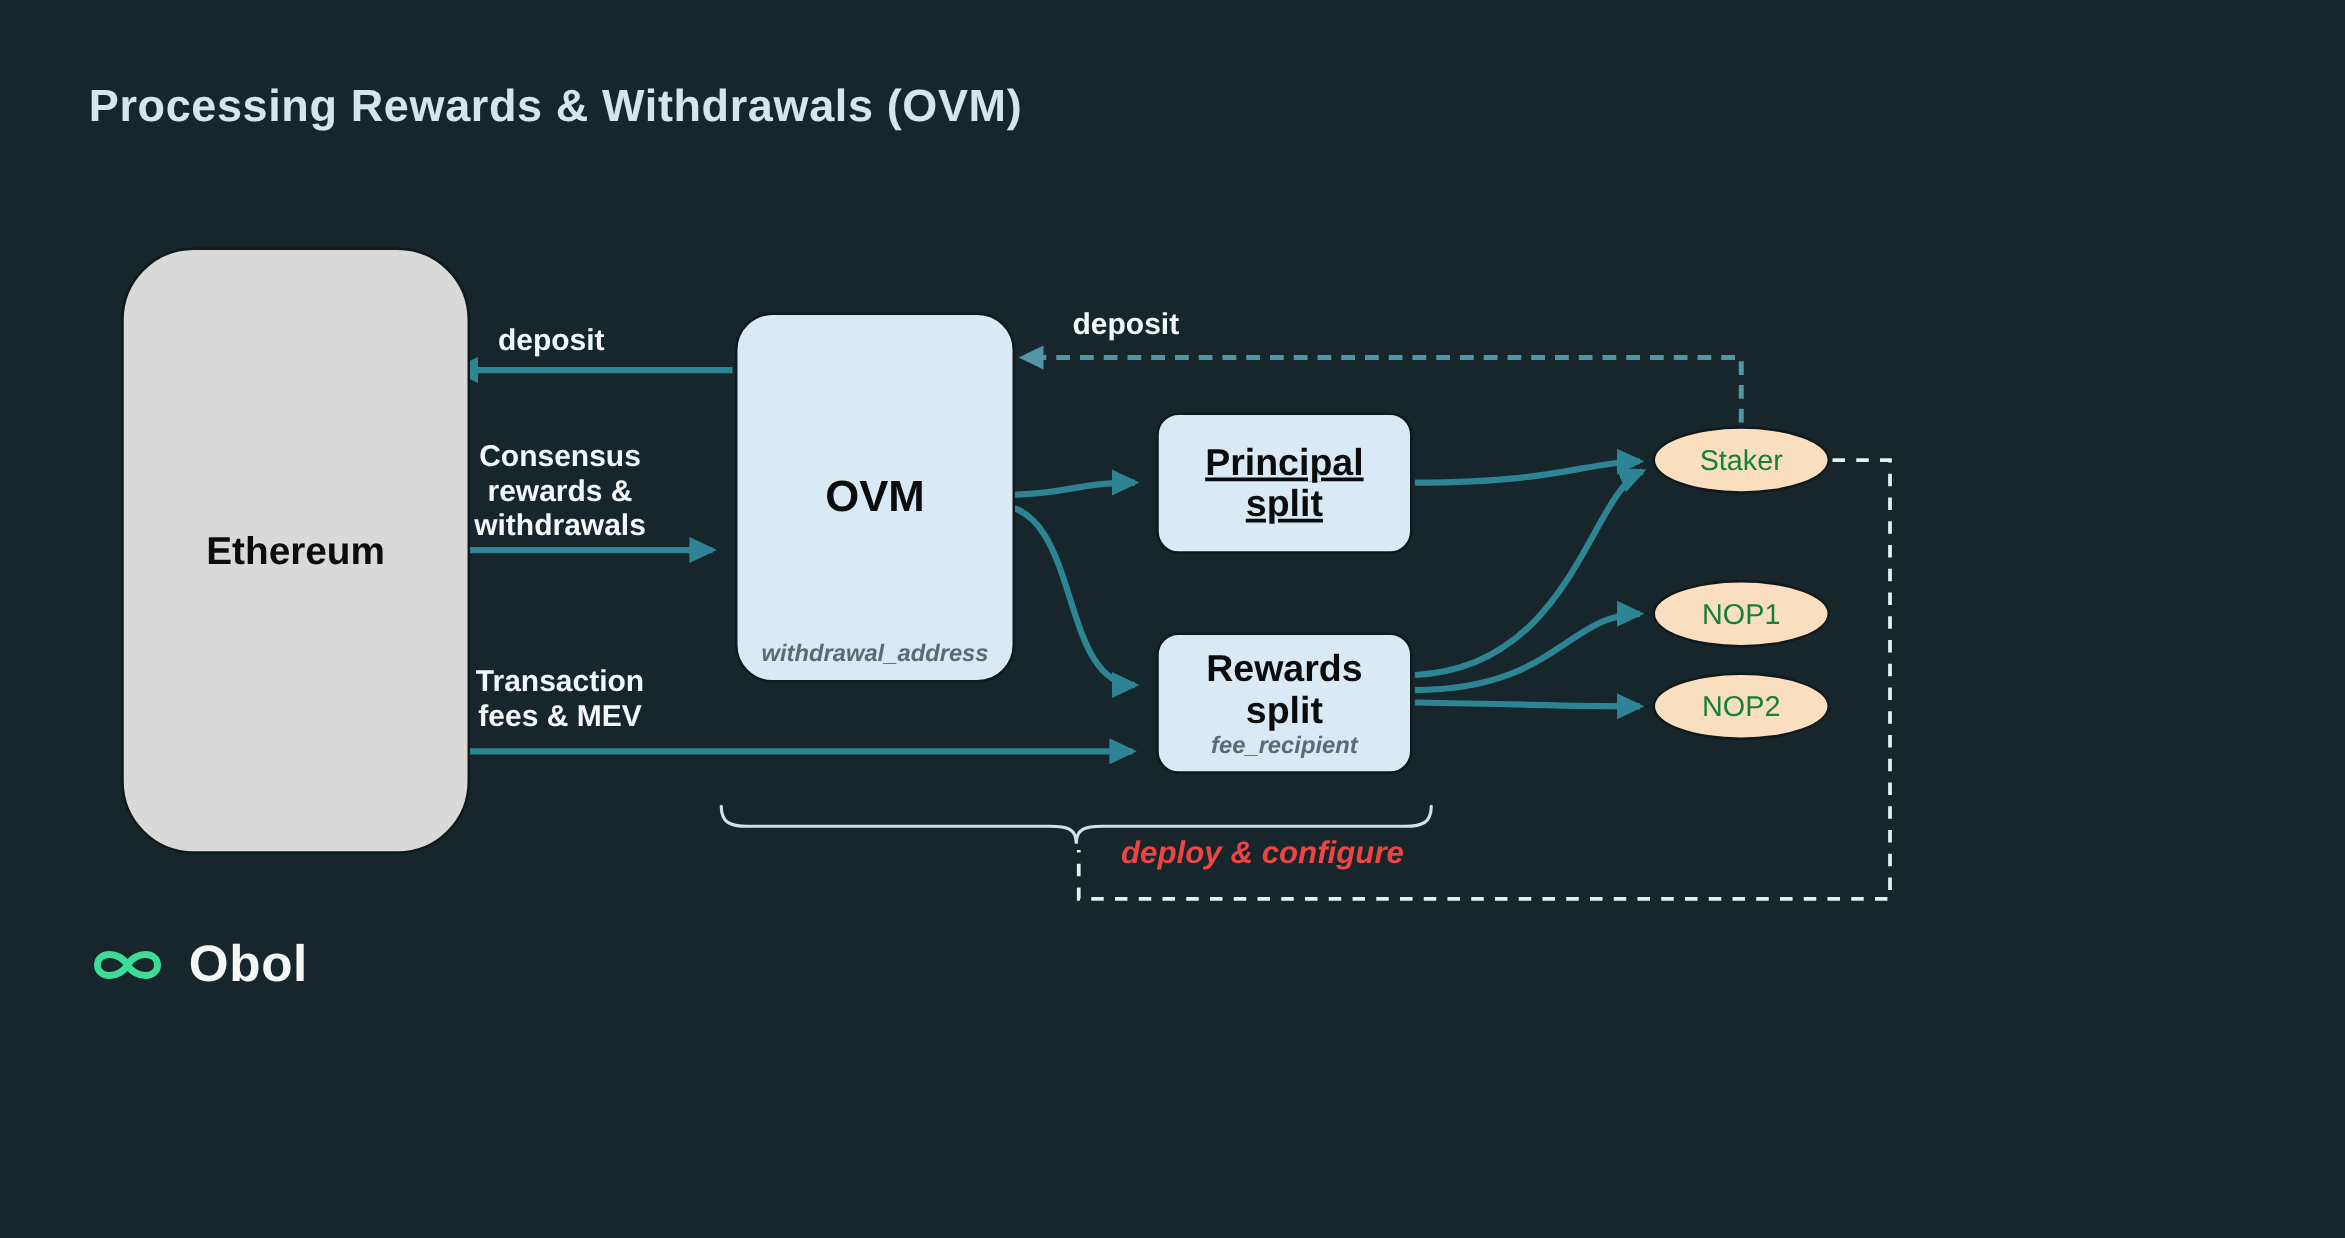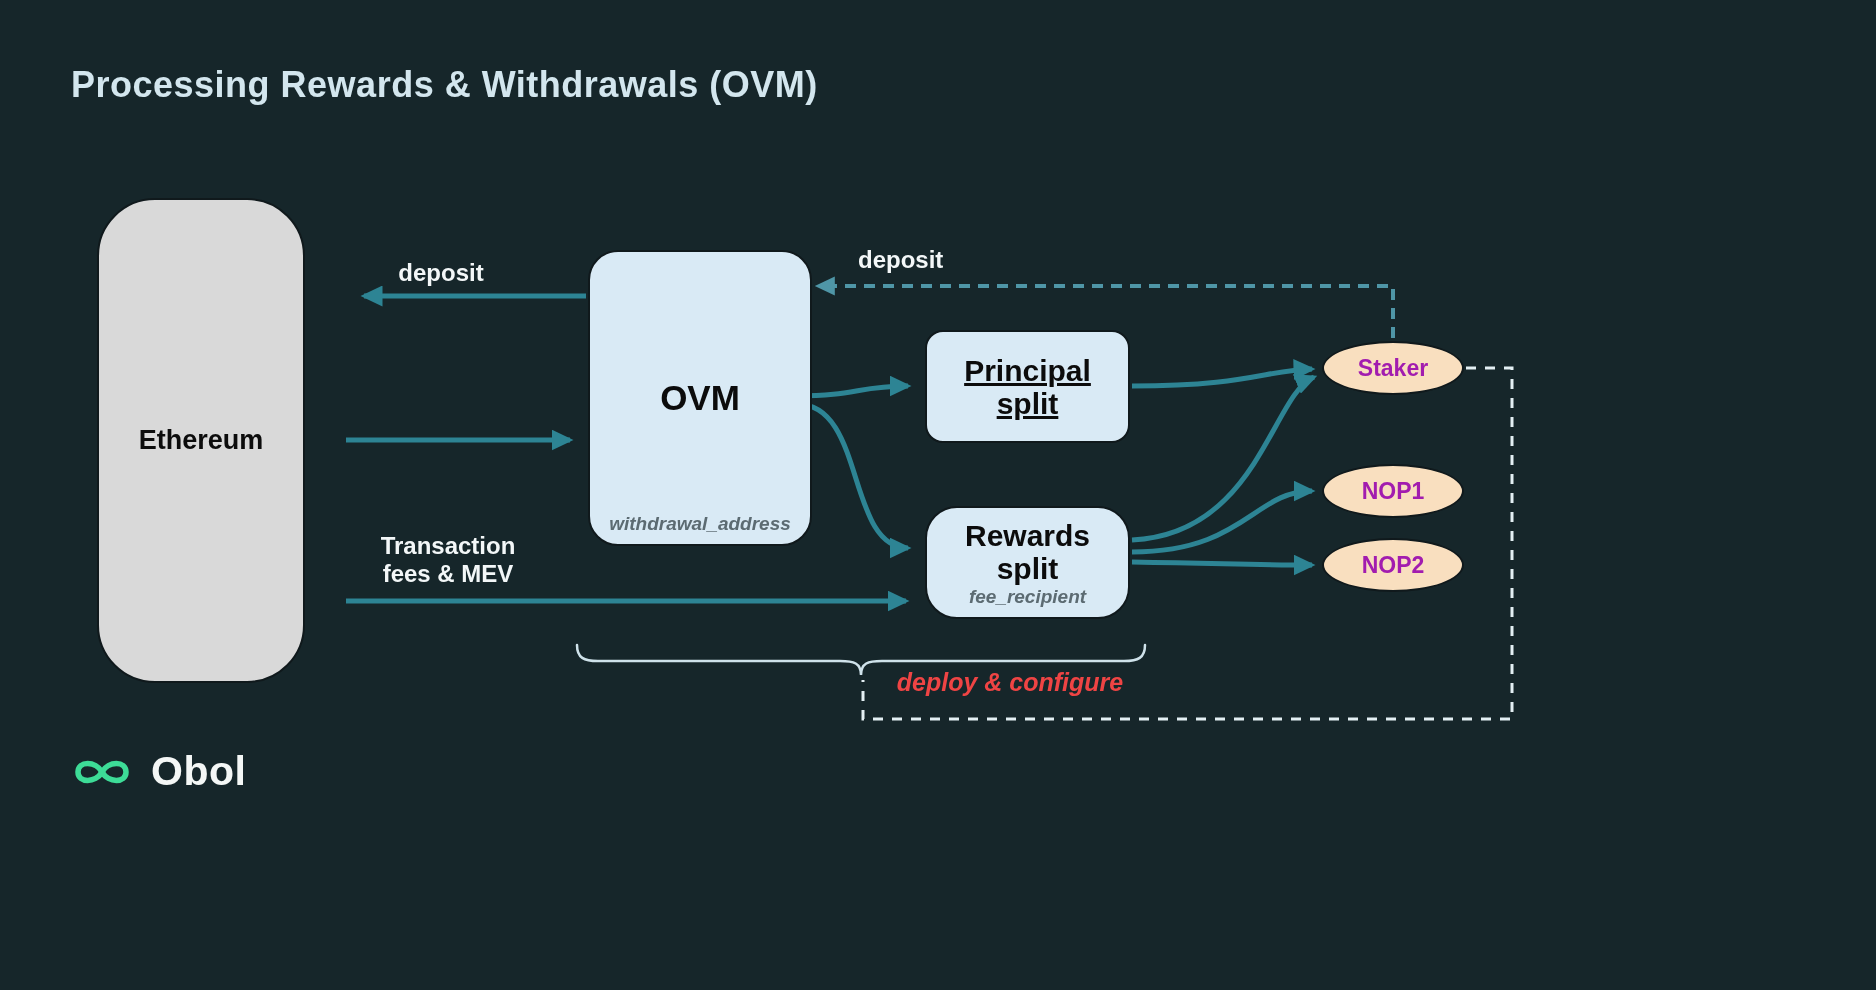--- a/index.html
+++ b/index.html
@@ -22,47 +22,47 @@
   
   #connectors{position:absolute;left:0;top:0;width:1876px;height:990px;}
 
   
   .node{
     display:flex;align-items:center;justify-content:center;
     box-sizing:border-box;border:2px solid #10191c;
     color:#0c0c0c;font-weight:700;text-align:center;
   }
   .node-ethereum{
-    left:97px;top:198px;width:208px;height:485px;
-    background:#d9d9d9;border-radius:58px;font-size:27px;
+    left:97px;top:198px;width:279px;height:485px;
+    background:#d9d9d9;border-radius:58px;font-size:31px;
   }
   .node-ovm{
     left:588px;top:250px;width:224px;height:296px;
     background:#d9eaf5;border-radius:30px;font-size:35px;
   }
   .node-principal{
     left:925px;top:330px;width:205px;height:113px;
     background:#d9eaf5;border-radius:18px;font-size:30px;text-decoration:underline;
   }
   .node-rewards{
     left:925px;top:506px;width:205px;height:113px;
-    background:#d9eaf5;border-radius:32px;font-size:30px;
+    background:#d9eaf5;border-radius:18px;font-size:30px;
     padding-bottom:22px;
   }
   .node-label-narrow{width:160px;line-height:1.1;}
   .sublabel{
     position:absolute;left:0;right:0;bottom:9px;
     font-size:19px;font-style:italic;font-weight:600;
     color:#5c6b72;text-align:center;
   }
   .ellipse{
     display:flex;align-items:center;justify-content:center;
     box-sizing:border-box;border:2px solid #10191c;
     background:#f9dfbf;border-radius:50%;
-    color:#a21caf;font-weight:700;font-size:23px;
+    color:#15803d;font-weight:400;font-size:23px;
   }
   .ellipse-staker{left:1322px;top:341px;width:142px;height:54px;}
   .ellipse-nop1{left:1322px;top:464px;width:142px;height:54px;}
   .ellipse-nop2{left:1322px;top:538px;width:142px;height:54px;}
 
   
   .edge-label{
     color:#f3f7f8;font-weight:700;font-size:24px;
     text-align:center;line-height:1.15;
   }
@@ -138,20 +138,21 @@
   </div>
   <div class="abs ellipse ellipse-nop1">
     <span>NOP1</span>
   </div>
   <div class="abs ellipse ellipse-nop2">
     <span>NOP2</span>
   </div>
 
   <div class="abs edge-label lbl-deposit-left">deposit</div>
   <div class="abs edge-label lbl-deposit-right">deposit</div>
+  <div class="abs edge-label lbl-consensus">Consensus rewards &amp; withdrawals</div>
   <div class="abs edge-label lbl-transaction">Transaction fees &amp; MEV</div>
   <div class="abs lbl-deploy">deploy &amp; configure</div>
 
   <div class="abs logo">
     <svg width="64" height="42" viewBox="0 0 60 36">
       <path d="M30 18 C 24 7.5, 7.5 7.5, 7.5 18 C 7.5 28.5, 24 28.5, 30 18
                C 36 7.5, 52.5 7.5, 52.5 18 C 52.5 28.5, 36 28.5, 30 18" fill="none" stroke="#3ddc97" stroke-width="5.2" stroke-linecap="round"></path>
     </svg>
     <span class="logo-text">Obol</span>
   </div>

